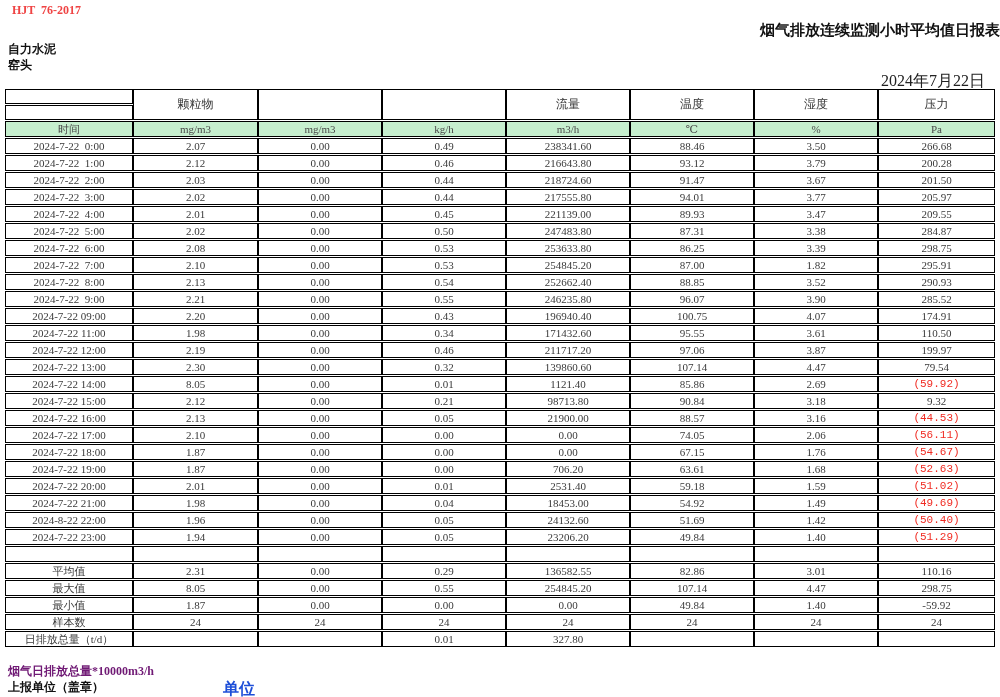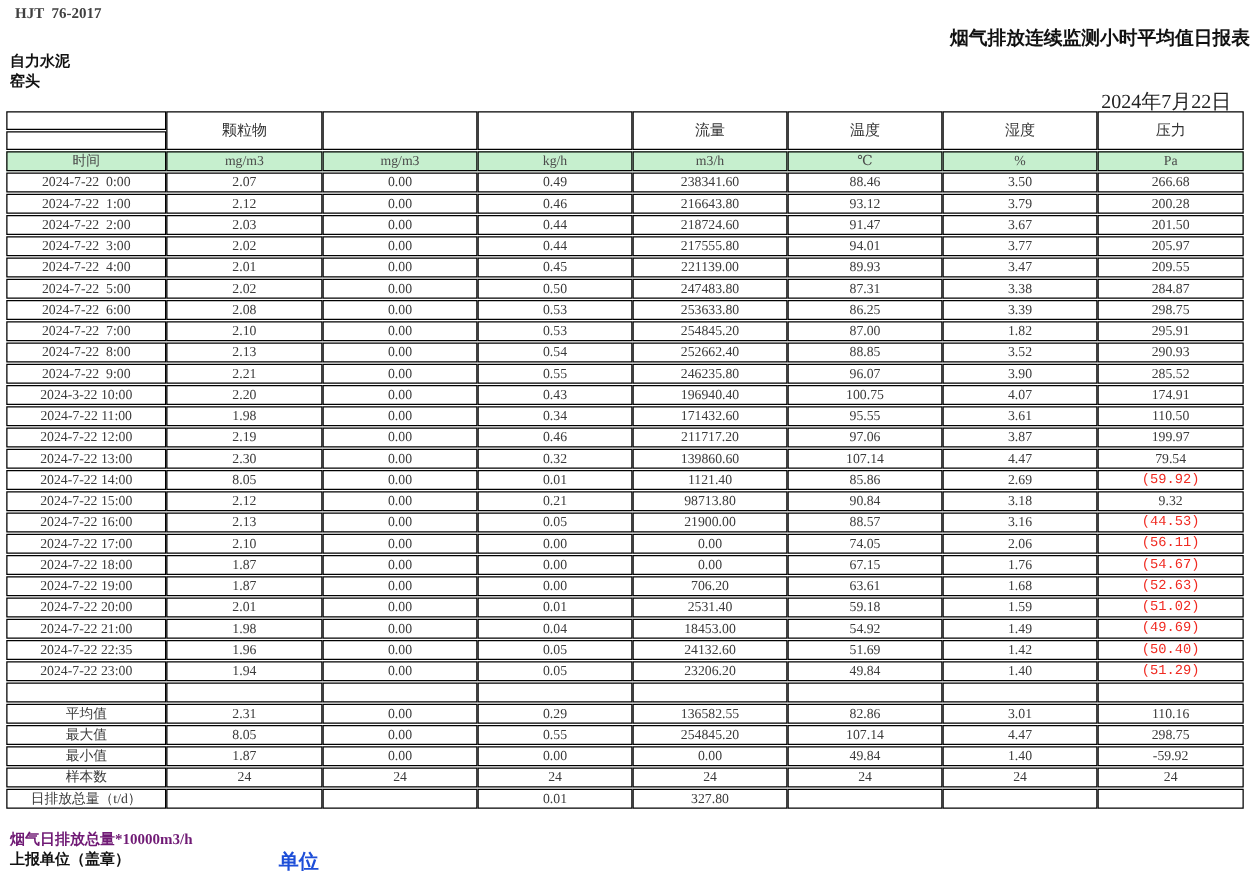--- a/index.html
+++ b/index.html
@@ -2,21 +2,21 @@
 <html style="--green: #c6efce; --alarm: #f02b22;"><head>
 <meta charset="utf-8">
 <style>
   html,body{margin:0;padding:0;}
   body{
     width:1000px;height:697px;background:#ffffff;
     font-family:"Liberation Serif","DejaVu Serif",serif;
     color:#333;position:relative;overflow:hidden;
   }
   .abs{position:absolute;}
-  .std{left:12px;top:3px;font-size:12px;font-weight:bold;white-space:pre;color:#404040;}
+  .std{left:12px;top:3px;font-size:12px;font-weight:bold;white-space:pre;color:#ef4444;}
   .title{left:0;top:21px;width:100%;text-align:right;font-size:15px;font-weight:bold;color:#111;}
   .company{left:8px;top:41px;font-size:12px;font-weight:bold;color:#111;}
   .station{left:8px;top:57px;font-size:12px;font-weight:bold;color:#111;}
   .date{right:15px;top:71px;font-size:16px;color:#222;}
   .tablewrap{left:5px;top:88px;}
   table{
     border-collapse:separate;border-spacing:0 1px;
     table-layout:fixed;width:990px;font-size:11px;
   }
   td{
@@ -174,21 +174,21 @@
     <td>2024-7-22  9:00</td>
     <td>2.21</td>
     <td>0.00</td>
     <td>0.55</td>
     <td>246235.80</td>
     <td>96.07</td>
     <td>3.90</td>
     <td>285.52</td>
   </tr>
         <tr>
-    <td>2024-3-22 10:00</td>
+    <td>2024-7-22 09:00</td>
     <td>2.20</td>
     <td>0.00</td>
     <td>0.43</td>
     <td>196940.40</td>
     <td>100.75</td>
     <td>4.07</td>
     <td>174.91</td>
   </tr>
         <tr>
     <td>2024-7-22 11:00</td>
@@ -294,21 +294,21 @@
     <td>2024-7-22 21:00</td>
     <td>1.98</td>
     <td>0.00</td>
     <td>0.04</td>
     <td>18453.00</td>
     <td>54.92</td>
     <td>1.49</td>
     <td class="alarm">(49.69)</td>
   </tr>
         <tr>
-    <td>2024-7-22 22:35</td>
+    <td>2024-8-22 22:00</td>
     <td>1.96</td>
     <td>0.00</td>
     <td>0.05</td>
     <td>24132.60</td>
     <td>51.69</td>
     <td>1.42</td>
     <td class="alarm">(50.40)</td>
   </tr>
         <tr>
     <td>2024-7-22 23:00</td>

